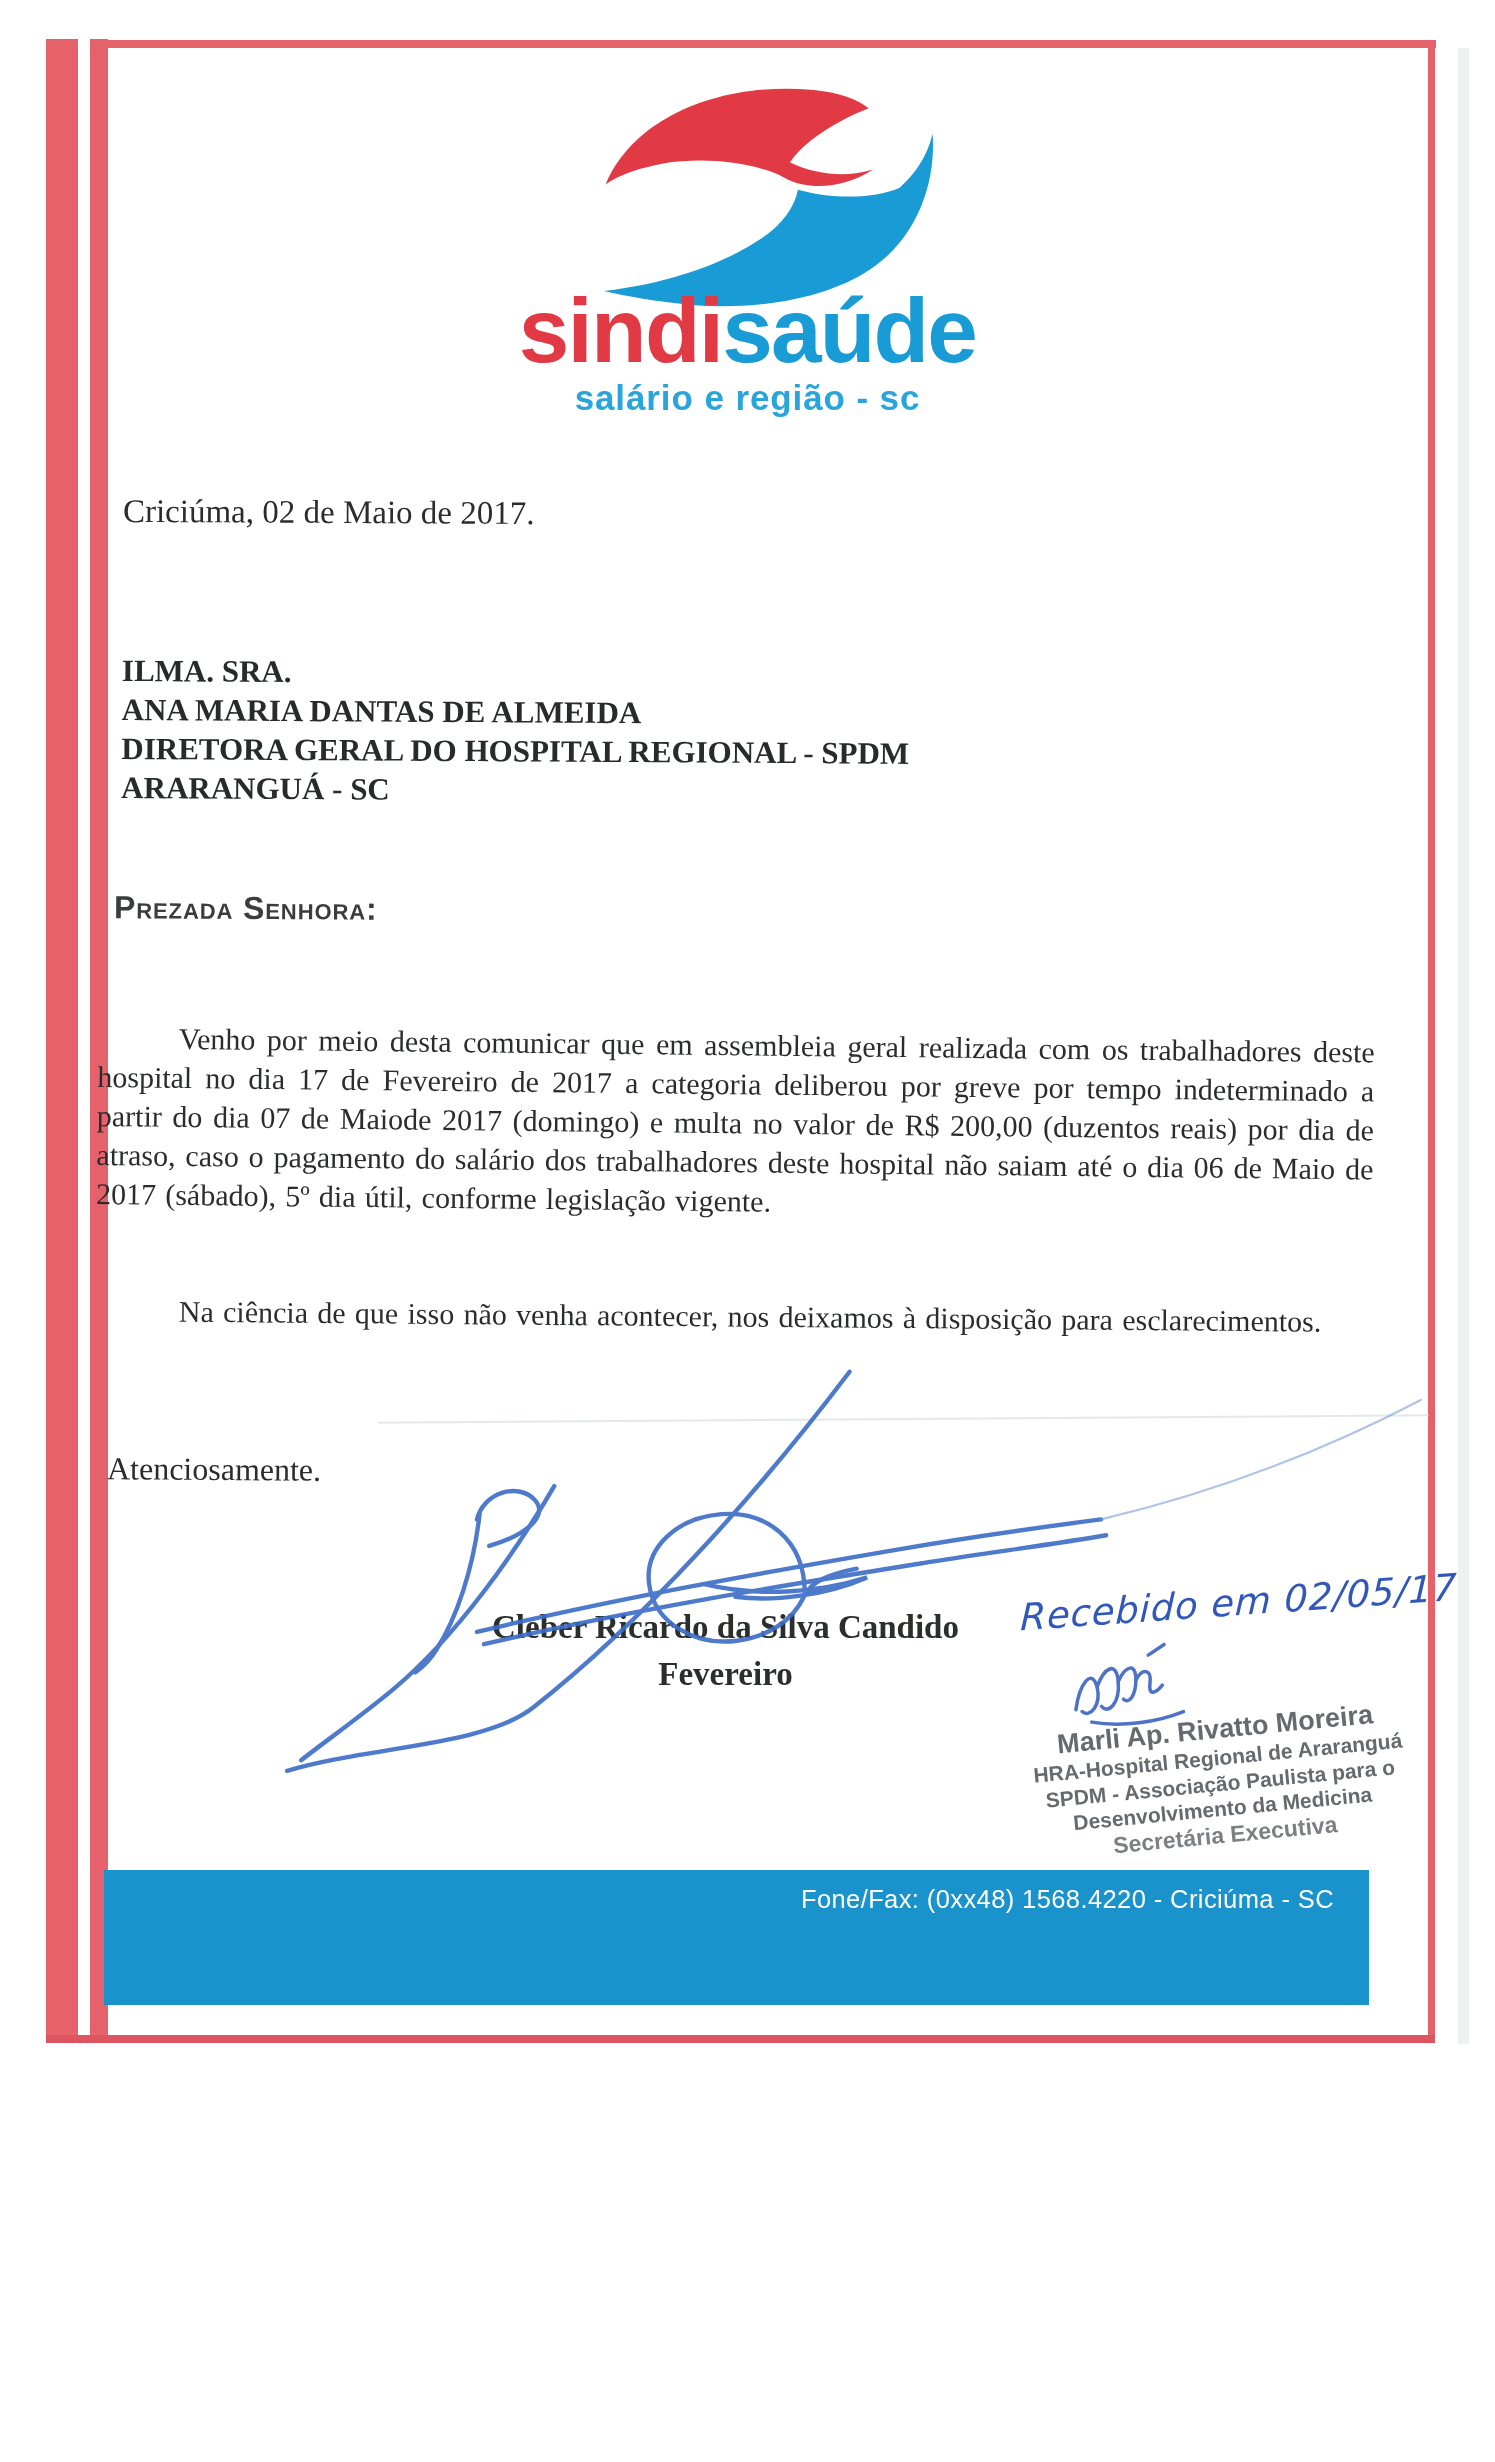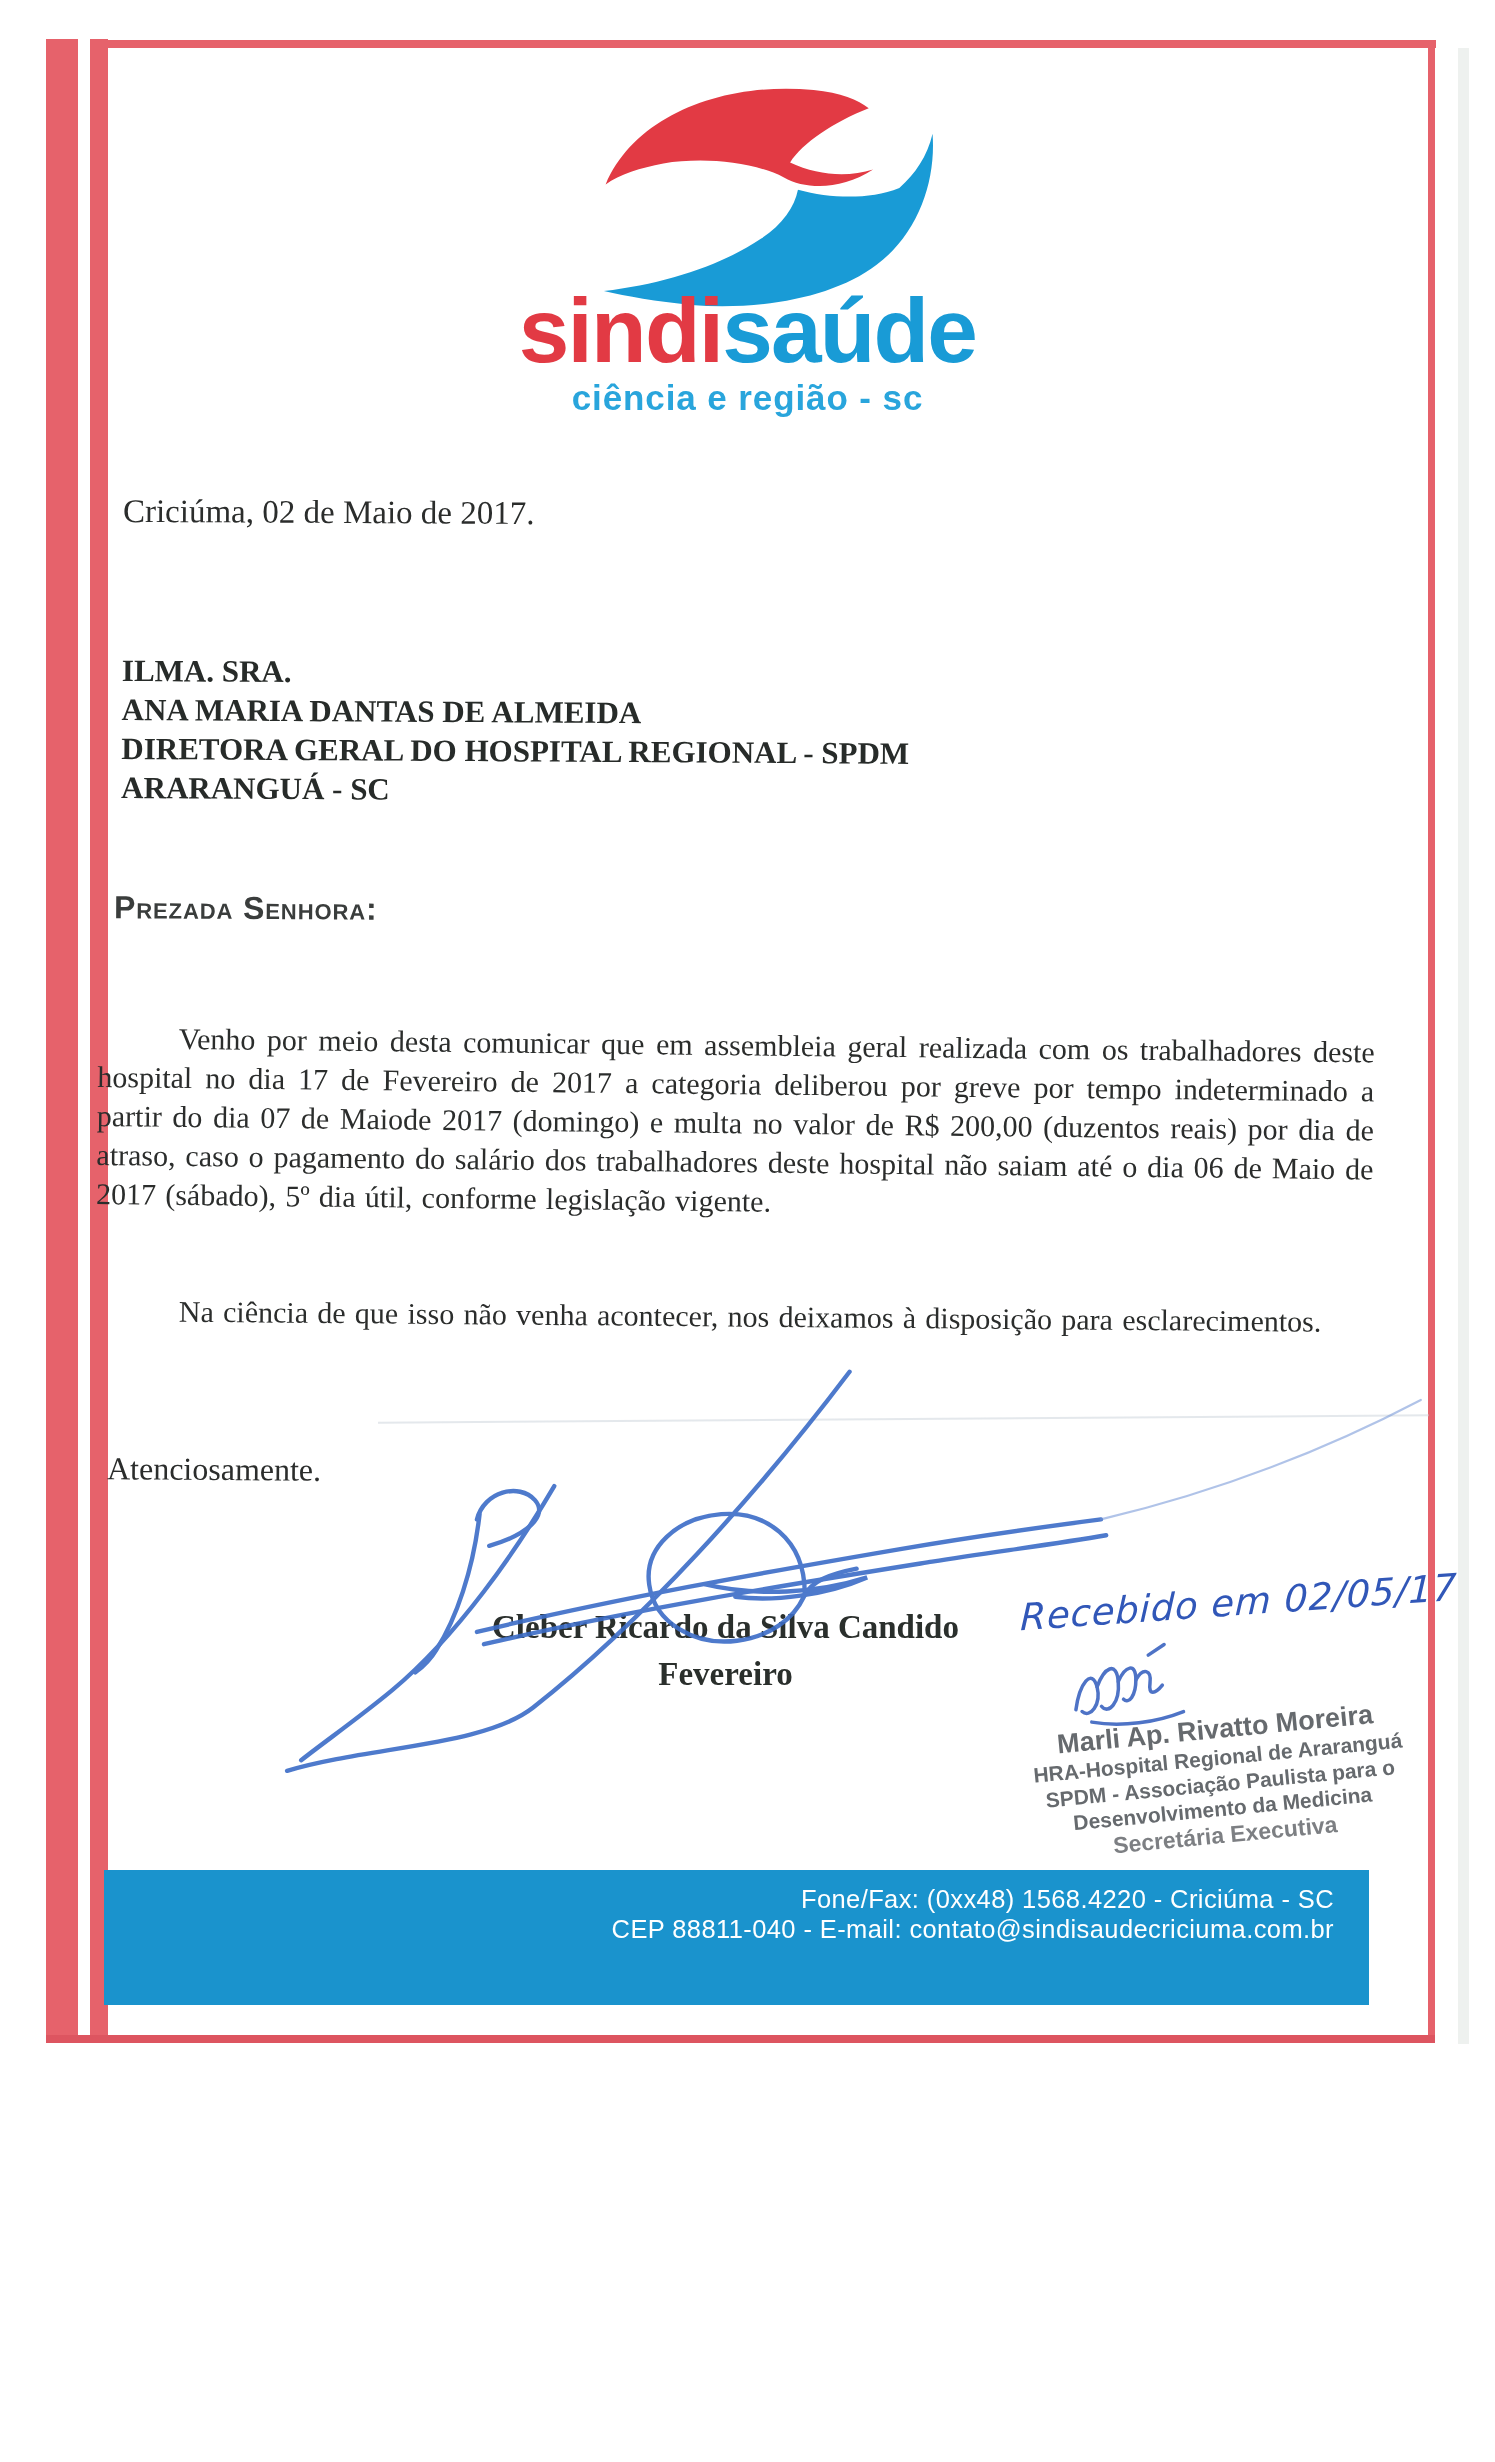--- a/index.html
+++ b/index.html
@@ -81,21 +81,21 @@
          C305,114 339,116 368,107 C331,131 291,130 266,116 C228,97 172,93 128,100
          C102,105 78,112 62,124 Z"></path>
     <path fill="#199bd6" d="M398,128 C416,112 430,92 436,66 C440,120 420,180 372,216 C322,254 240,268 160,262
          C120,258 86,252 60,246 C130,238 196,216 240,186 C264,170 278,150 282,130
          C320,140 362,142 398,128 Z"></path>
   </svg>
 
   <div class="abs brand">
     <span class="red">sindi</span><span class="blue">saúde</span>
   </div>
-  <div class="abs tagline">ciência e região - sc</div>
+  <div class="abs tagline">salário e região - sc</div>
 
   <div class="abs date-line">Criciúma, 02 de Maio de 2017.</div>
 
   <div class="abs recipient">
     <div>ILMA. SRA.</div>
     <div>ANA MARIA DANTAS DE ALMEIDA</div>
     <div>DIRETORA GERAL DO HOSPITAL REGIONAL - SPDM</div>
     <div>ARARANGUÁ - SC</div>
   </div>
 
@@ -142,18 +142,17 @@
     <div class="s1">Marli Ap. Rivatto Moreira</div>
     <div class="s2">HRA-Hospital Regional de Araranguá</div>
     <div class="s2">SPDM - Associação Paulista para o</div>
     <div class="s2">Desenvolvimento da Medicina</div>
     <div class="s5">Secretária Executiva</div>
   </div>
 
   <div class="abs footer-bar">
     <div class="footer-text">
       <div>Fone/Fax: (0xx48) 1568.4220 - Criciúma - SC</div>
-      <div>CEP 88811-040 - E-mail: contato@sindisaudecriciuma.com.br</div>
     </div>
   </div>
 
 </div>
 
 
 </body></html>

